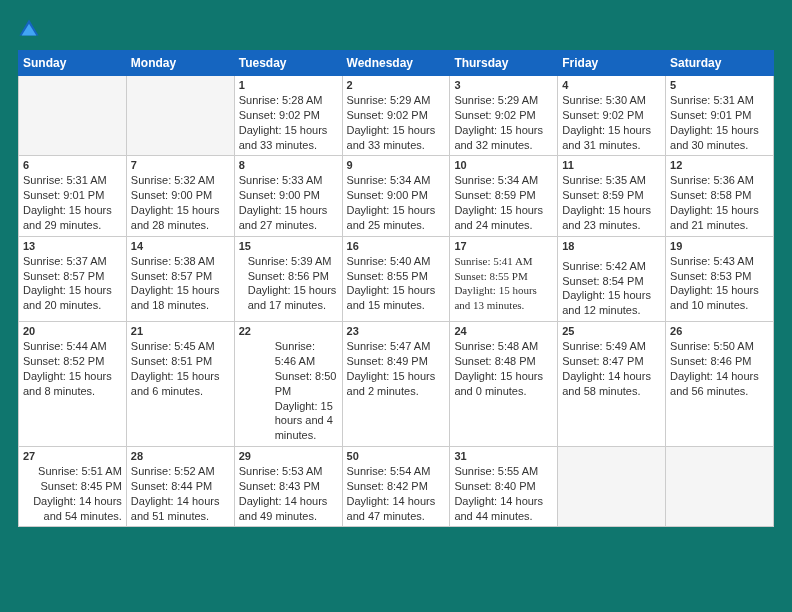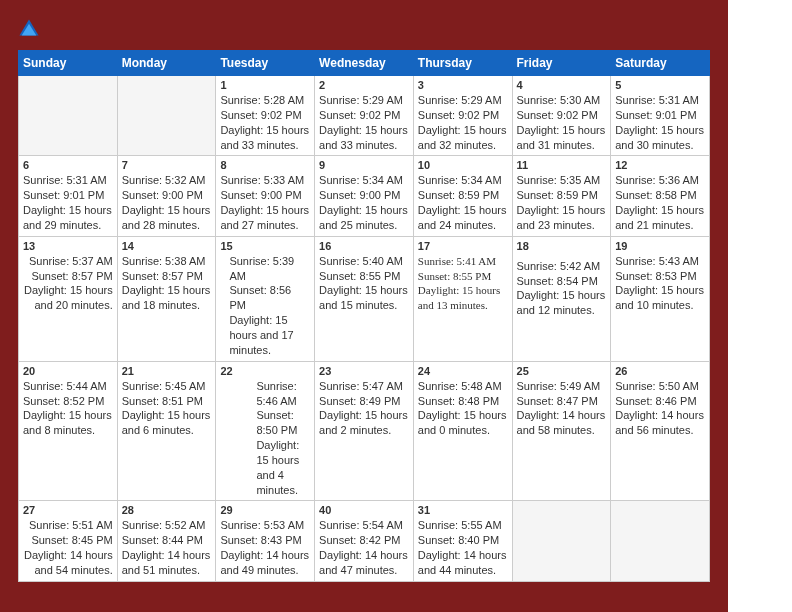--- a/index.html
+++ b/index.html
@@ -4,23 +4,23 @@
   <style>
     * { margin: 0; padding: 0; box-sizing: border-box; }
     body {
       font-family: Arial, sans-serif;
       background: #fff;
       width: 792px;
       height: 612px;
       overflow: hidden;
     }
     .page {
-      width: 728px;
+      width: 792px;
       height: 612px;
-      background: #7f1d1d;
+      background: #0f766e;
       padding: 18px 18px 10px 18px;
     }
     .header {
       display: flex;
       justify-content: space-between;
       align-items: flex-start;
       margin-bottom: 10px;
     }
     .logo {
       display: flex;
@@ -207,21 +207,21 @@
           <td>
             <span class="day-number">12</span>
             <div class="day-info" style="white-space: pre-line;">Sunrise: 5:36 AM
 Sunset: 8:58 PM
 Daylight: 15 hours and 21 minutes.</div>
           </td>
         </tr>
         <tr>
           <td>
             <span class="day-number">13</span>
-            <div class="day-info" style="white-space: pre-line; text-align: right;">Sunrise: 5:37 AM
+            <div class="day-info" style="white-space: pre-line;">Sunrise: 5:37 AM
 Sunset: 8:57 PM
 Daylight: 15 hours and 20 minutes.</div>
           </td>
           <td>
             <span class="day-number">14</span>
             <div class="day-info" style="white-space: pre-line;">Sunrise: 5:38 AM
 Sunset: 8:57 PM
 Daylight: 15 hours and 18 minutes.</div>
           </td>
           <td>
@@ -312,21 +312,21 @@
 Sunset: 8:44 PM
 Daylight: 14 hours and 51 minutes.</div>
           </td>
           <td>
             <span class="day-number">29</span>
             <div class="day-info" style="white-space: pre-line;">Sunrise: 5:53 AM
 Sunset: 8:43 PM
 Daylight: 14 hours and 49 minutes.</div>
           </td>
           <td>
-            <span class="day-number">40</span>
+            <span class="day-number">50</span>
             <div class="day-info" style="white-space: pre-line;">Sunrise: 5:54 AM
 Sunset: 8:42 PM
 Daylight: 14 hours and 47 minutes.</div>
           </td>
           <td>
             <span class="day-number">31</span>
             <div class="day-info" style="white-space: pre-line;">Sunrise: 5:55 AM
 Sunset: 8:40 PM
 Daylight: 14 hours and 44 minutes.</div>
           </td>

